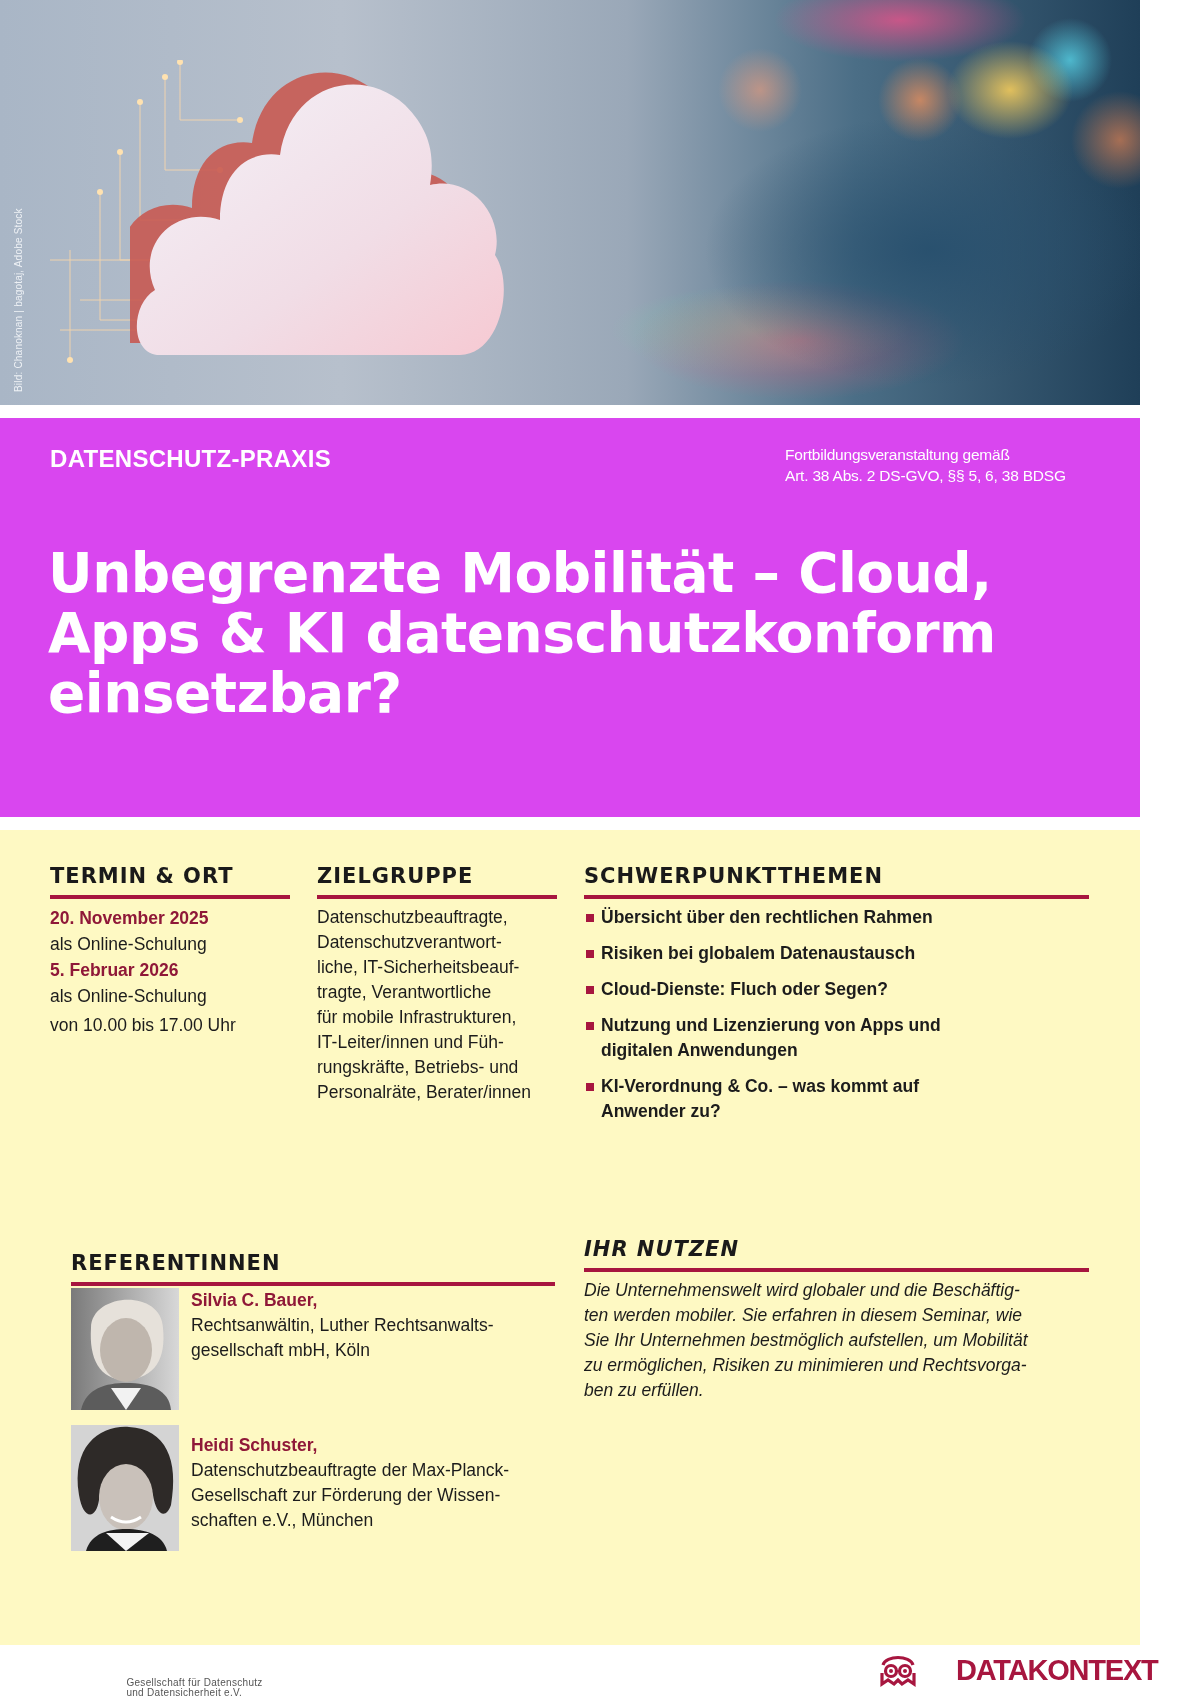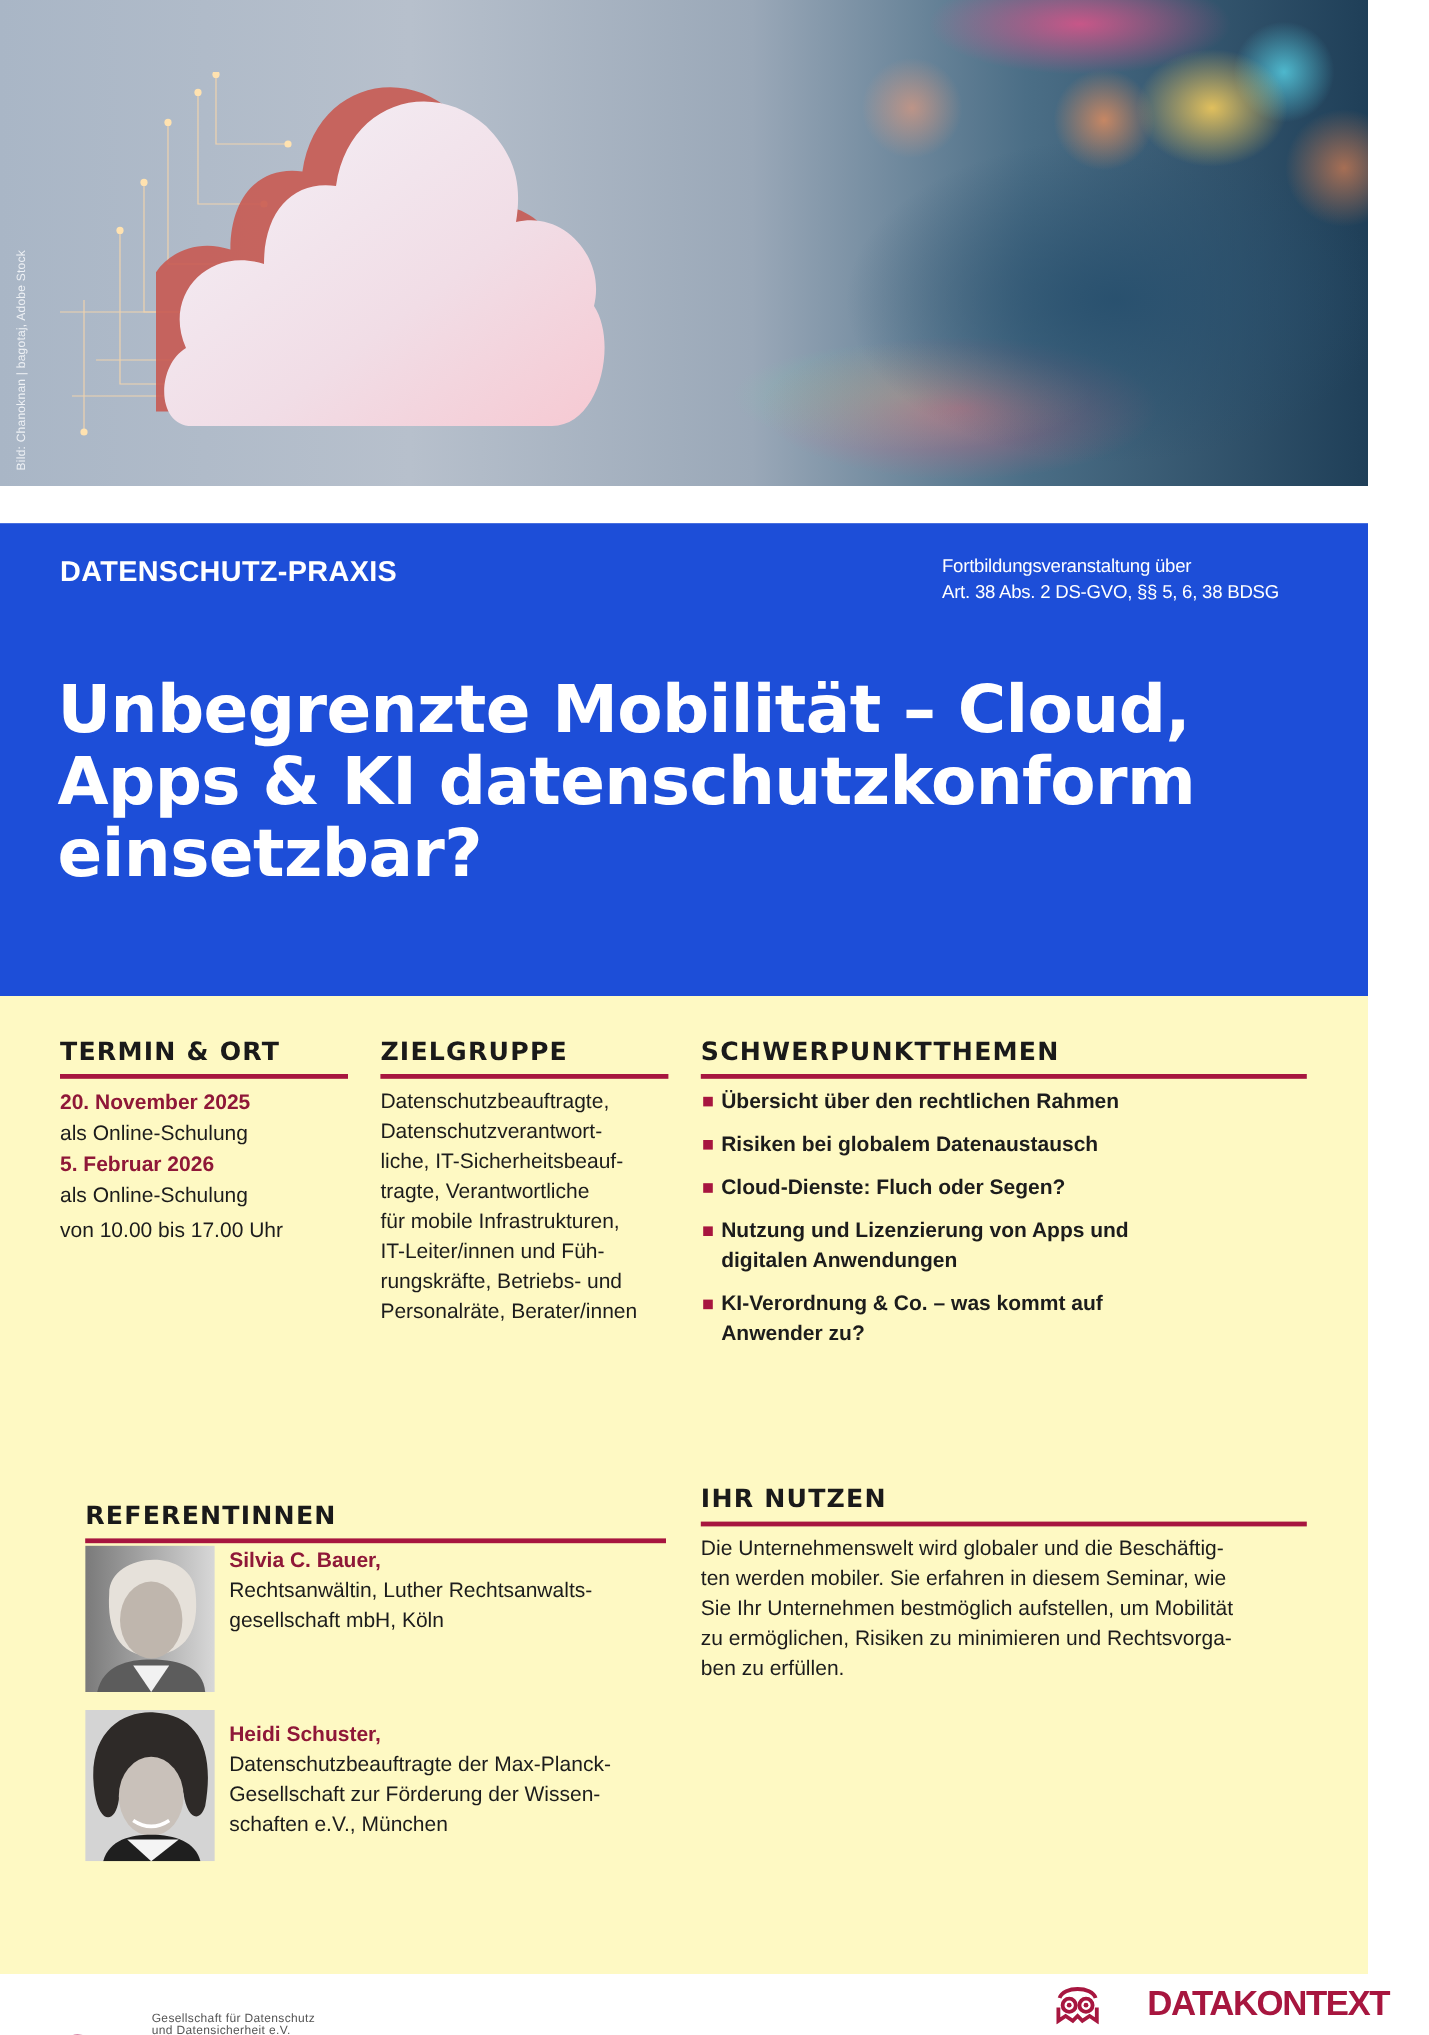--- a/index.html
+++ b/index.html
@@ -29,21 +29,21 @@
   }
   .hero .credit {
     position: absolute; left: 13px; top: 392px;
     transform: rotate(-90deg); transform-origin: 0 0;
     font-family: "Liberation Sans", sans-serif; font-size: 10px; color: #eef1f5; white-space: nowrap;
     letter-spacing: 0.2px;
   }
 
   
   .band {
-    position: absolute; left: 0; top: 436px; width: 1140px; height: 399px; background: #1d4ed8;
+    position: absolute; left: 0; top: 418px; width: 1140px; height: 399px; background: #d946ef;
     color: #ffffff;
   }
   .band .series {
     position: absolute; left: 50px; top: 27px; font-family: "Liberation Sans", sans-serif;
     font-weight: bold; font-size: 24px; letter-spacing: 0.3px;
   }
   .band .cert {
     position: absolute; left: 785px; top: 26px; font-family: "Liberation Sans Narrow", "Liberation Sans", sans-serif;
     font-size: 15.5px; line-height: 21px; letter-spacing: -0.2px;
   }
@@ -80,21 +80,21 @@
   .schwer li .bullet {
     position: absolute; left: 2px; top: 9px; width: 8px; height: 8px; background: #a7163f;
   }
 
   .refs { left: 50px; top: 419px; width: 505px; padding-left: 21px; }
   .speaker { display: flex; margin-bottom: 15px; }
   .speaker .photo { width: 108px; height: 122px; flex: none; margin-right: 12px; }
   .speaker .photo.p2 { height: 126px; }
   .speaker .name { font-family: "Liberation Sans", sans-serif; font-weight: bold; font-size: 17.5px; color: #8f1838; line-height: 25px; }
 
-  .nutzen { left: 584px; top: 405px; width: 505px; }
+  .nutzen { left: 584px; top: 405px; width: 505px; font-style: italic; }
 
   
   .footer { position: absolute; left: 0; top: 1645px; width: 1191px; height: 51px; }
   .gdd { position: absolute; left: 50px; top: 6px; display: flex; align-items: center; }
   .gdd .logo { font-family: "DejaVu Sans", sans-serif; font-weight: bold; font-size: 32px; color: #b0205a; letter-spacing: -3px; line-height: 34px; margin-top: 40px; }
   .gdd .sub { margin-left: 6px; font-family: Liberation Sans, sans-serif; font-size: 10px; line-height: 10px; color: #555; letter-spacing: 0.3px; }
   .dk { position: absolute; left: 878px; top: 8px; display: flex; align-items: center; gap: 32px; }
   .dk .name { font-family: "Liberation Sans", sans-serif; font-weight: bold; font-size: 29px; color: #a7163f; letter-spacing: -1.2px; margin-left: 6px; line-height: 30px; }
 </style>
 </head>
@@ -140,21 +140,21 @@
     </defs>
     <path d="M30 300 C0 300 0 250 25 235 C5 190 45 150 90 165 C90 120 115 95 150 100 C160 30 230 10 275 50 C300 75 305 100 300 130 C340 120 375 160 365 200 C385 230 370 300 330 300 Z" fill="#c85a52" transform="translate(-28,-12)" opacity="0.9"></path>
     <path d="M30 300 C0 300 0 250 25 235 C5 190 45 150 90 165 C90 120 115 95 150 100 C160 30 230 10 275 50 C300 75 305 100 300 130 C340 120 375 160 365 200 C385 230 370 300 330 300 Z" fill="url(#cg)"></path>
   </svg>
   <div class="credit">Bild: Chanoknan | bagotaj, Adobe Stock</div>
 </div>
 
 <div class="band">
   <div class="series">DATENSCHUTZ-PRAXIS</div>
   <div class="cert">
-    <div>Fortbildungsveranstaltung über</div>
+    <div>Fortbildungsveranstaltung gemäß</div>
     <div>Art. 38 Abs. 2 DS-GVO, §§ 5, 6, 38 BDSG</div>
   </div>
   <h1 class="title">
     <div>Unbegrenzte Mobilität – Cloud,</div>
     <div>Apps &amp; KI datenschutzkonform</div>
     <div>einsetzbar?</div>
   </h1>
 </div>
 
 <div class="content">

